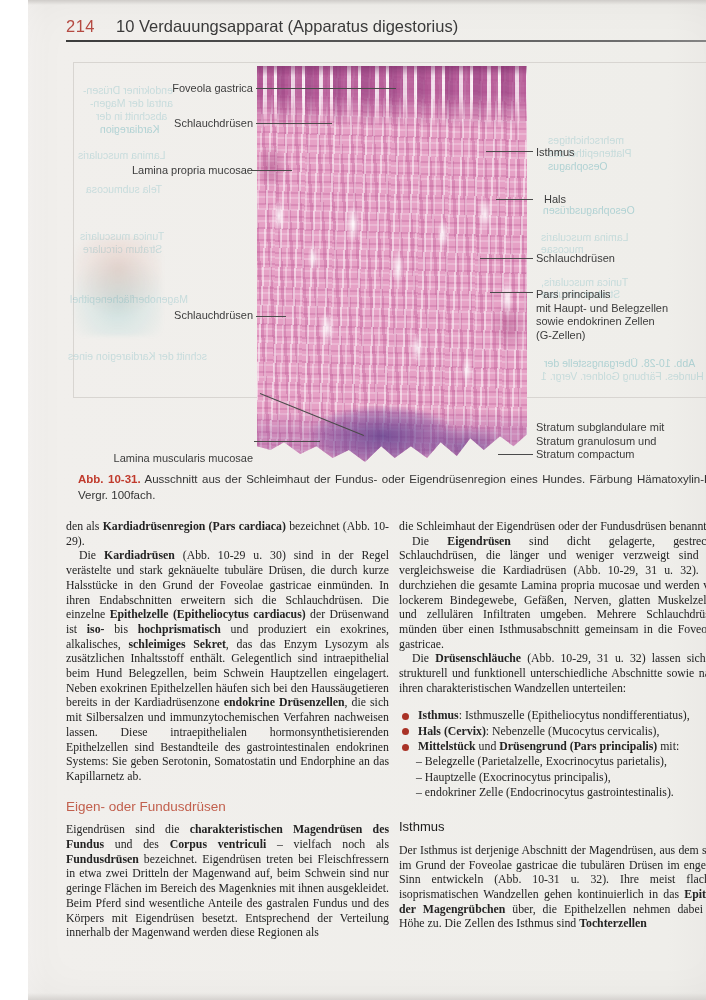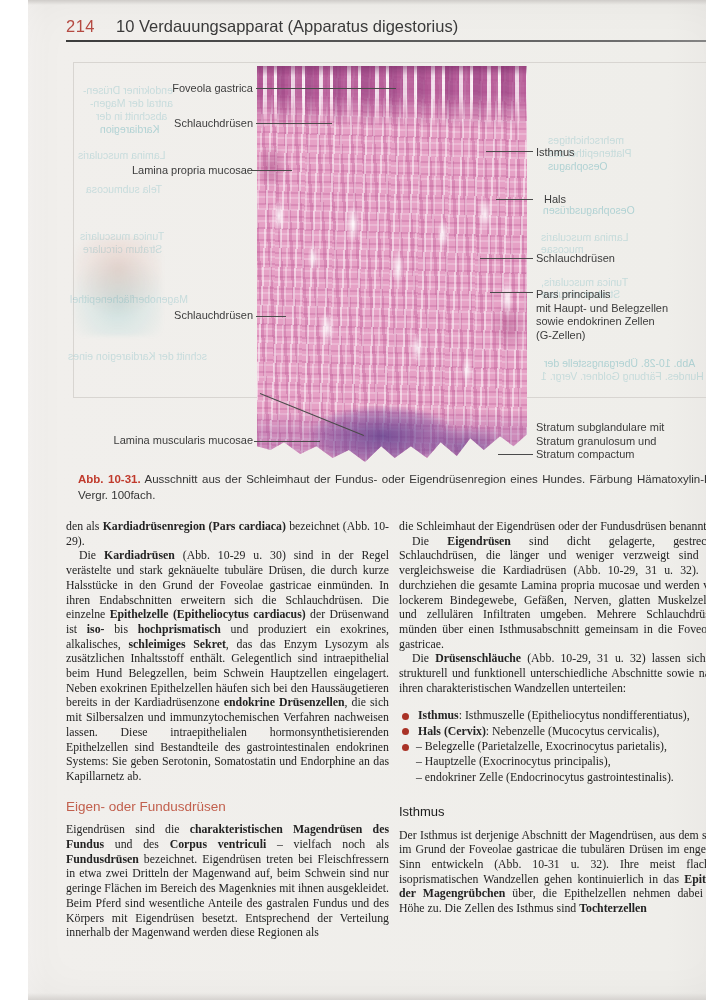--- a/index.html
+++ b/index.html
@@ -137,21 +137,21 @@
   <div class="lead" style="left:458px;top:151px;width:47px;"></div>
   <div class="lead" style="left:468px;top:199px;width:37px;"></div>
   <div class="lead" style="left:452px;top:258px;width:53px;"></div>
   <div class="lead" style="left:462px;top:292px;width:43px;"></div>
   <div class="lead" style="left:470px;top:454px;width:35px;"></div>
 
   <div class="flabel r" style="left:45px;top:82px;width:180px;">Foveola gastrica</div>
   <div class="flabel r" style="left:45px;top:117px;width:180px;">Schlauchdrüsen</div>
   <div class="flabel r" style="left:45px;top:164px;width:180px;">Lamina propria mucosae</div>
   <div class="flabel r" style="left:45px;top:309px;width:180px;">Schlauchdrüsen</div>
-  <div class="flabel r" style="left:45px;top:434px;width:180px;text-align:right;">Lamina muscularis mucosae</div>
+  <div class="flabel r" style="left:45px;top:452px;width:180px;text-align:right;">Lamina muscularis mucosae</div>
 
   <div class="flabel" style="left:508px;top:146px;width:185px;">Isthmus</div>
   <div class="flabel" style="left:508px;top:193px;width:185px;padding-left:8px;">Hals</div>
   <div class="flabel" style="left:508px;top:252px;width:185px;">Schlauchdrüsen</div>
   <div class="flabel" style="left:508px;top:288px;width:190px;">
     <div>Pars principalis</div>
     <div>mit Haupt- und Belegzellen</div>
     <div>sowie endokrinen Zellen</div>
     <div>(G-Zellen)</div>
   </div>
@@ -170,21 +170,21 @@
     <p><span>Eigendrüsen sind die </span><span class="b">charakteristischen Magendrüsen des Fundus</span><span> und des </span><span class="b">Corpus ventriculi</span><span> – vielfach noch als </span><span class="b">Fundusdrüsen</span><span> bezeichnet. Eigendrüsen treten bei Fleischfressern in etwa zwei Dritteln der Magenwand auf, beim Schwein sind nur geringe Flächen im Bereich des Magenknies mit ihnen ausgekleidet. Beim Pferd sind wesentliche Anteile des gastralen Fundus und des Körpers mit Eigendrüsen besetzt. Entsprechend der Verteilung innerhalb der Magenwand werden diese Regionen als</span></p>
   </div>
 
   <div class="col col-right">
     <p><span>die Schleimhaut der Eigendrüsen oder der Fundusdrüsen benannt.</span></p>
     <p class="ind"><span>Die </span><span class="b">Eigendrüsen</span><span> sind dicht gelagerte, gestreckte Schlauchdrüsen, die länger und weniger verzweigt sind als vergleichsweise die Kardiadrüsen (Abb. 10-29, 31 u. 32). Sie durchziehen die gesamte Lamina propria mucosae und werden von lockerem Bindegewebe, Gefäßen, Nerven, glatten Muskelzellen und zellulären Infiltraten umgeben. Mehrere Schlauchdrüsen münden über einen Isthmusabschnitt gemeinsam in die Foveolae gastricae.</span></p>
     <p class="ind"><span>Die </span><span class="b">Drüsenschläuche</span><span> (Abb. 10-29, 31 u. 32) lassen sich in strukturell und funktionell unterschiedliche Abschnitte sowie nach ihren charakteristischen Wandzellen unterteilen:</span></p>
     <div class="bullets">
       <div class="bullet-row"><span class="dot"></span><span><span class="b">Isthmus</span><span>: Isthmuszelle (Epitheliocytus nondifferentiatus),</span></span></div>
       <div class="bullet-row"><span class="dot"></span><span><span class="b">Hals (Cervix)</span><span>: Nebenzelle (Mucocytus cervicalis),</span></span></div>
-      <div class="bullet-row"><span class="dot"></span></div>
+      <div class="bullet-row"><span class="dot"></span><span><span class="b">Mittelstück</span><span> und </span><span class="b">Drüsengrund (Pars principalis)</span><span> mit:</span></span></div>
       <div class="sub-row"><span>– Belegzelle (Parietalzelle, Exocrinocytus parietalis),</span></div>
       <div class="sub-row"><span>– Hauptzelle (Exocrinocytus principalis),</span></div>
       <div class="sub-row"><span>– endokriner Zelle (Endocrinocytus gastrointestinalis).</span></div>
     </div>
     <div class="sub-heading">Isthmus</div>
     <p><span>Der Isthmus ist derjenige Abschnitt der Magendrüsen, aus dem sich im Grund der Foveolae gastricae die tubulären Drüsen im engeren Sinn entwickeln (Abb. 10-31 u. 32). Ihre meist flachen isoprismatischen Wandzellen gehen kontinuierlich in das </span><span class="b">Epithel der Magengrübchen</span><span> über, die Epithelzellen nehmen dabei an Höhe zu. Die Zellen des Isthmus sind </span><span class="b">Tochterzellen</span></p>
   </div>
 </div>
 
 </body></html>

